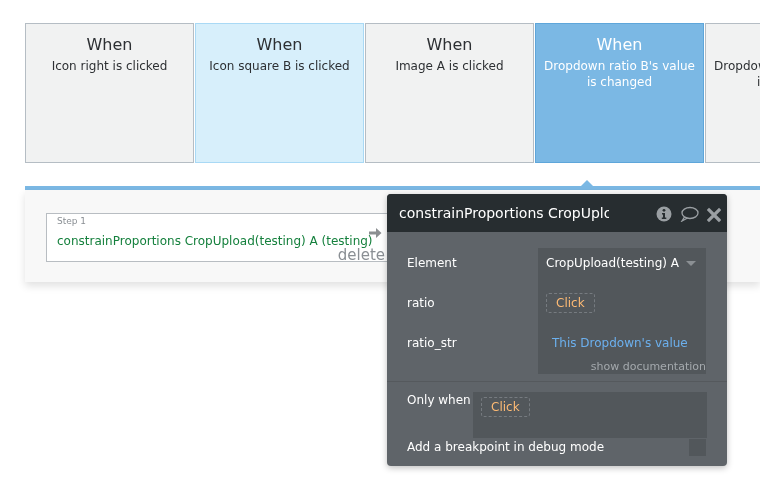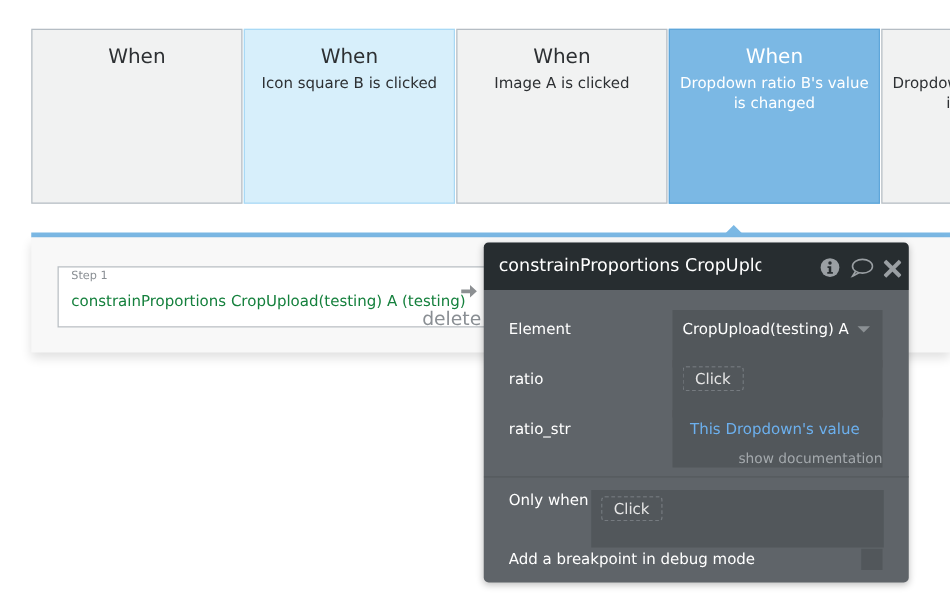--- a/index.html
+++ b/index.html
@@ -25,33 +25,34 @@
   .arrow-icon { position: absolute; left: 367px; top: 225px; width: 16px; height: 16px; }
 
   
   .editor { position: absolute; left: 387px; top: 194px; width: 340px; height: 272px; background: #5f6469; border-radius: 4px; box-shadow: 0 2px 6px rgba(0,0,0,0.25); overflow: hidden; }
   .editor-head { position: absolute; left: 0; top: 0; width: 340px; height: 38px; background: #272d30; }
   .editor-title { position: absolute; left: 12px; top: 11px; width: 210px; overflow: hidden; white-space: nowrap; font-size: 14px; color: #ffffff; }
   .head-icon { position: absolute; top: 12px; width: 16px; height: 16px; }
   .row-label { position: absolute; left: 20px; font-size: 12px; color: #ffffff; }
   .field { position: absolute; left: 151px; width: 168px; height: 46px; background: #52575b; }
   .field-value { position: absolute; left: 8px; top: 8px; font-size: 12px; white-space: nowrap; }
-  .click-pill { position: absolute; left: 8px; top: 5px; height: 20px; padding: 0 9px; border: 1px dashed #767b80; border-radius: 3px; font-size: 12px; line-height: 18px; color: #e5e5e5; }
+  .click-pill { position: absolute; left: 8px; top: 5px; height: 20px; padding: 0 9px; border: 1px dashed #767b80; border-radius: 3px; font-size: 12px; line-height: 18px; color: #fdba74; }
   .dropdown-caret { position: absolute; right: 10px; top: 13px; width: 0; height: 0; border-left: 5px solid transparent; border-right: 5px solid transparent; border-top: 5px solid #8b9094; }
   .show-doc { position: absolute; right: 21px; top: 166px; font-size: 11px; color: #a4a9ad; }
   .divider { position: absolute; left: 0; top: 187px; width: 340px; height: 1px; background: #55595d; }
   .checkbox { position: absolute; left: 302px; top: 245px; width: 17px; height: 17px; background: #52575b; }
 </style>
 </head>
 <body>
 
 <div class="stage">
 
   <div class="event-card" style="left:25px;">
     <span class="event-when">When</span>
+    <span class="event-desc">Icon right is clicked</span>
   </div>
   <div class="event-card hover" style="left:195px;">
     <span class="event-when">When</span>
     <span class="event-desc">Icon square B is clicked</span>
   </div>
   <div class="event-card" style="left:365px;">
     <span class="event-when">When</span>
     <span class="event-desc">Image A is clicked</span>
   </div>
   <div class="event-card active" style="left:535px;">

